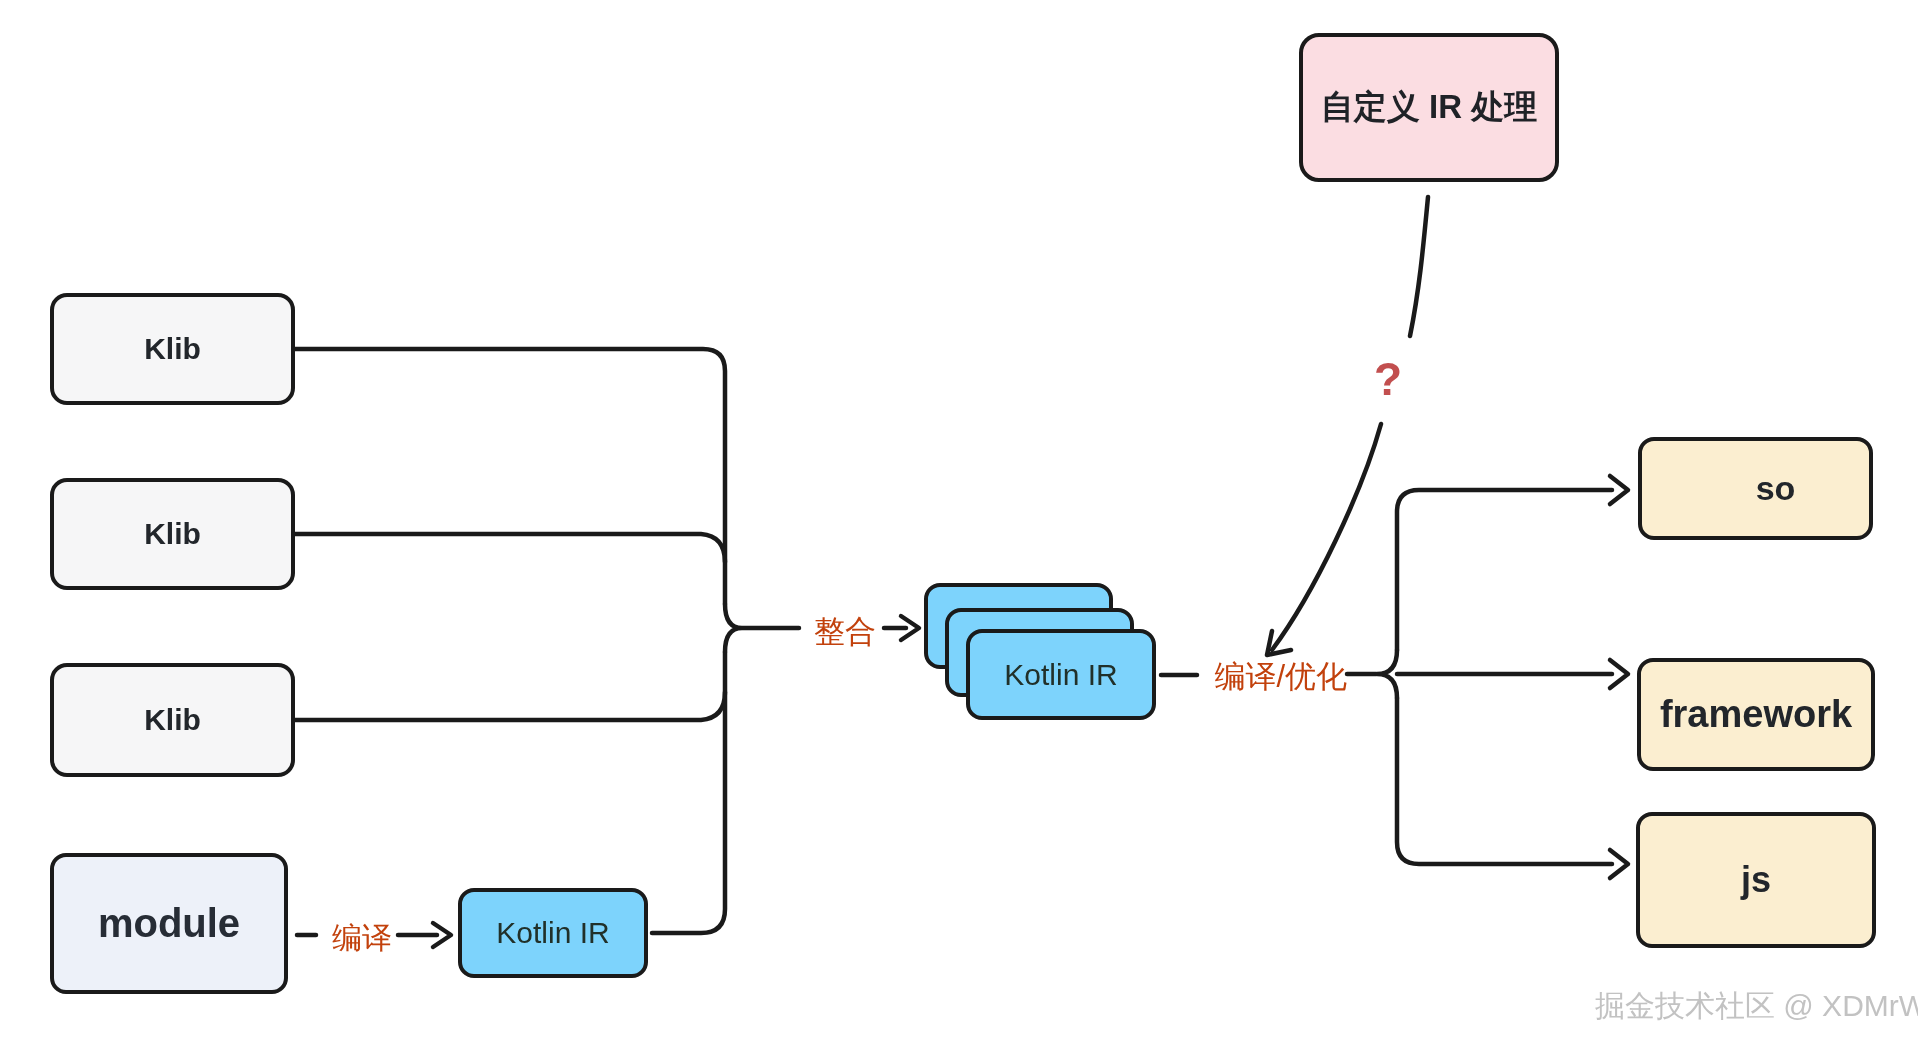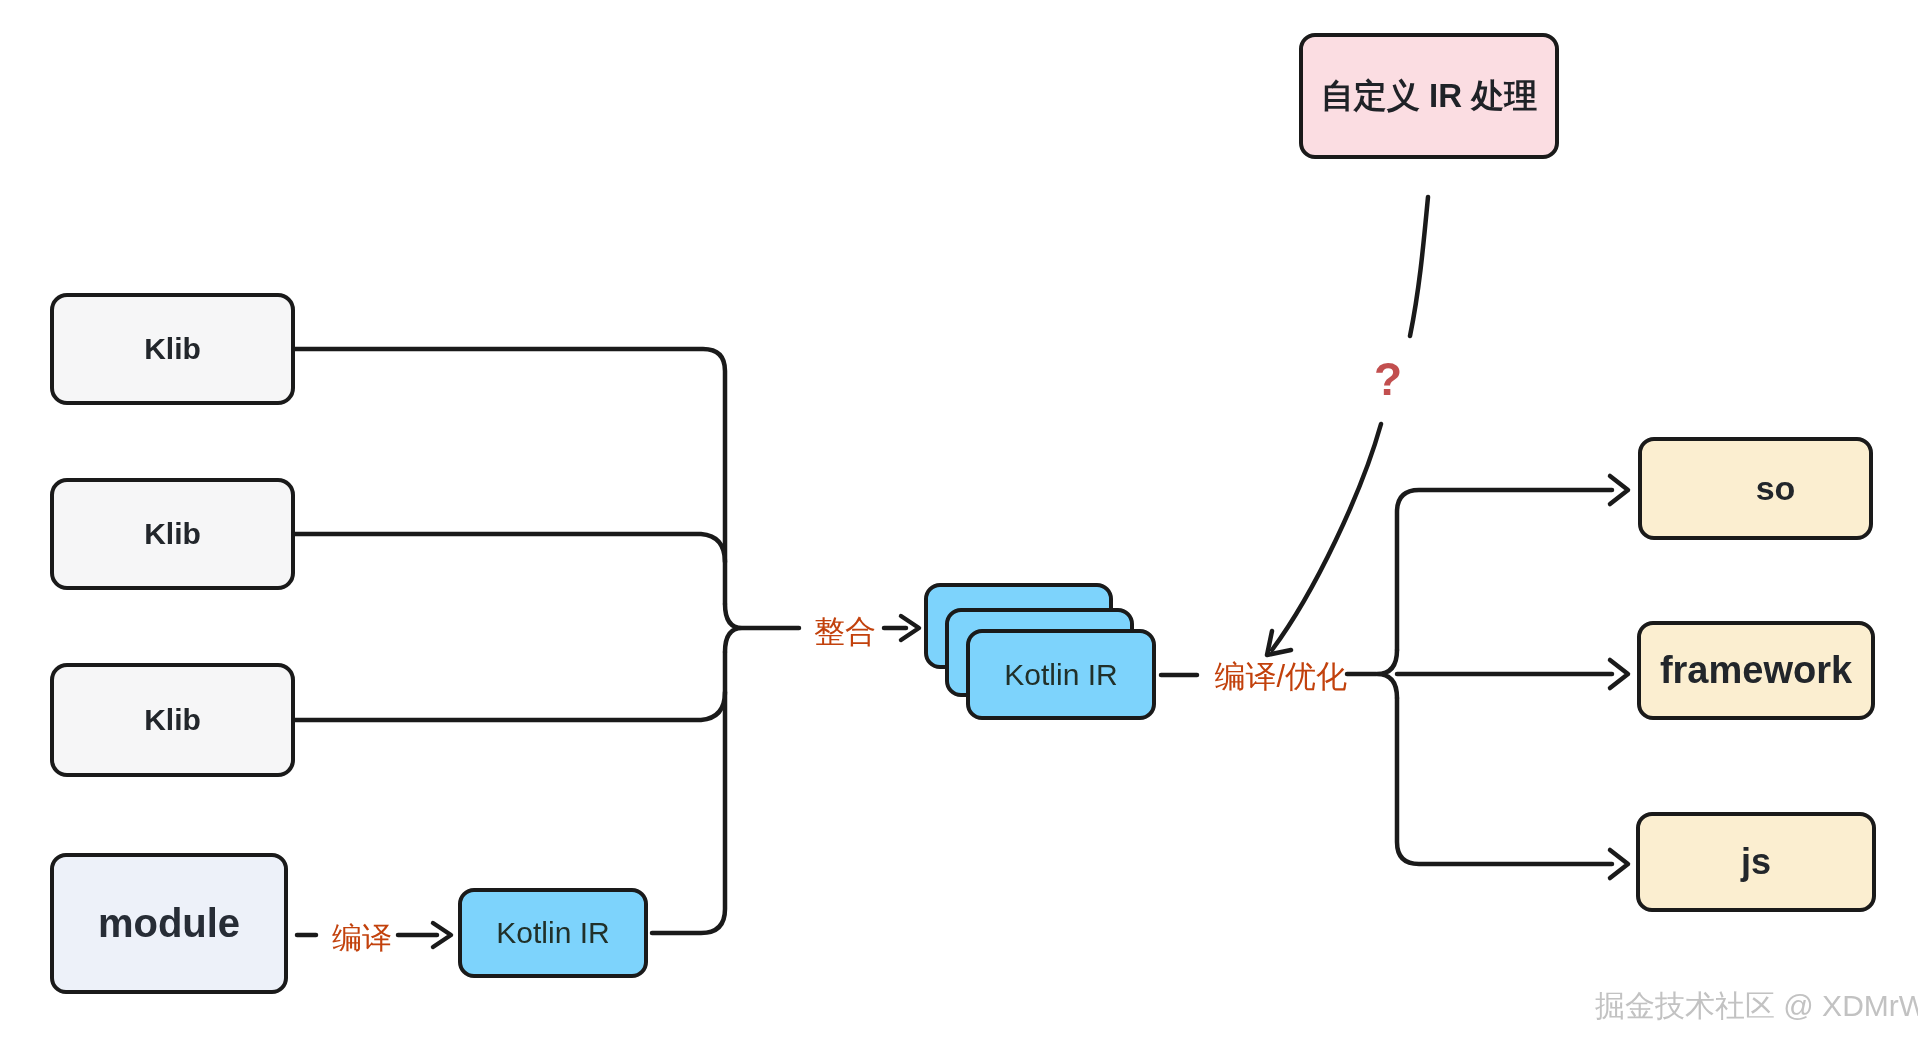--- a/index.html
+++ b/index.html
@@ -99,23 +99,23 @@
   <div class="node greenbox" style="left:458px; top:888px; width:190px; height:90px;">Kotlin IR</div>
 
   <div class="edge-label" style="left:804px; top:611px; width:72px;">整合</div>
 
   <div class="node greenbox" style="left:924px; top:583px; width:189px; height:86px; z-index:1;"></div>
   <div class="node greenbox" style="left:945px; top:608px; width:189px; height:89px; z-index:2;"></div>
   <div class="node greenbox" style="left:966px; top:629px; width:190px; height:91px; z-index:3;">Kotlin IR</div>
 
   <div class="edge-label" style="left:1197px; top:656px; width:150px;">编译/优化</div>
 
-  <div class="node pinkbox" style="left:1299px; top:33px; width:260px; height:126px;">自定义 IR 处理</div>
+  <div class="node pinkbox" style="left:1299px; top:33px; width:260px; height:149px;border-radius:20px;">自定义 IR 处理</div>
 
   <div class="qmark" style="left:1362px; top:352px; width:52px;">?</div>
 
   <div class="node creambox bold" style="left:1638px; top:437px; width:235px; height:103px; font-size:34px;padding-left:40px;">so</div>
-  <div class="node creambox bold" style="left:1637px; top:621px; width:238px; height:99px; font-size:38px;">framework</div>
-  <div class="node creambox bold" style="left:1636px; top:812px; width:240px; height:100px; font-size:36px;">js</div>
+  <div class="node creambox bold" style="left:1637px; top:658px; width:238px; height:113px; font-size:38px;">framework</div>
+  <div class="node creambox bold" style="left:1636px; top:812px; width:240px; height:136px; font-size:36px;">js</div>
 
   <div class="watermark" style="left:1595px; top:986px;">掘金技术社区 @ XDMrWu</div>
 
 </div>
 
 </body></html>

